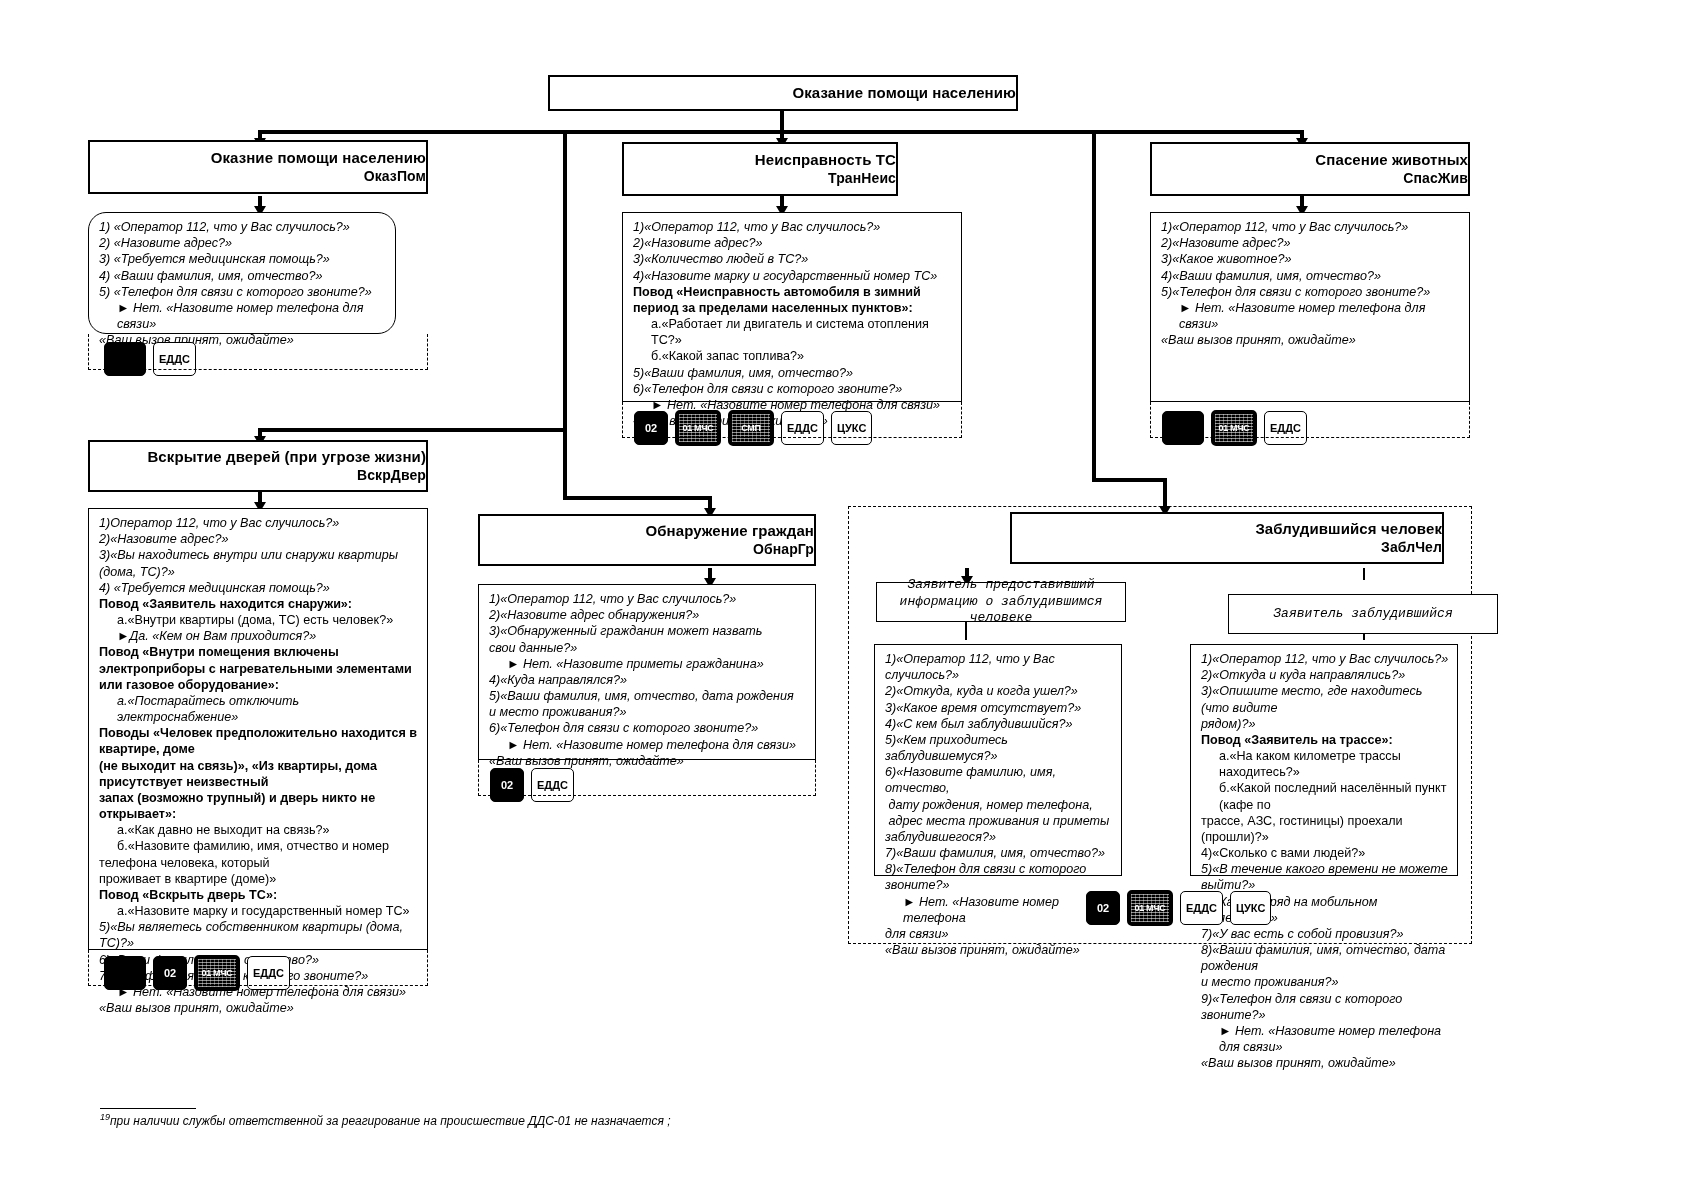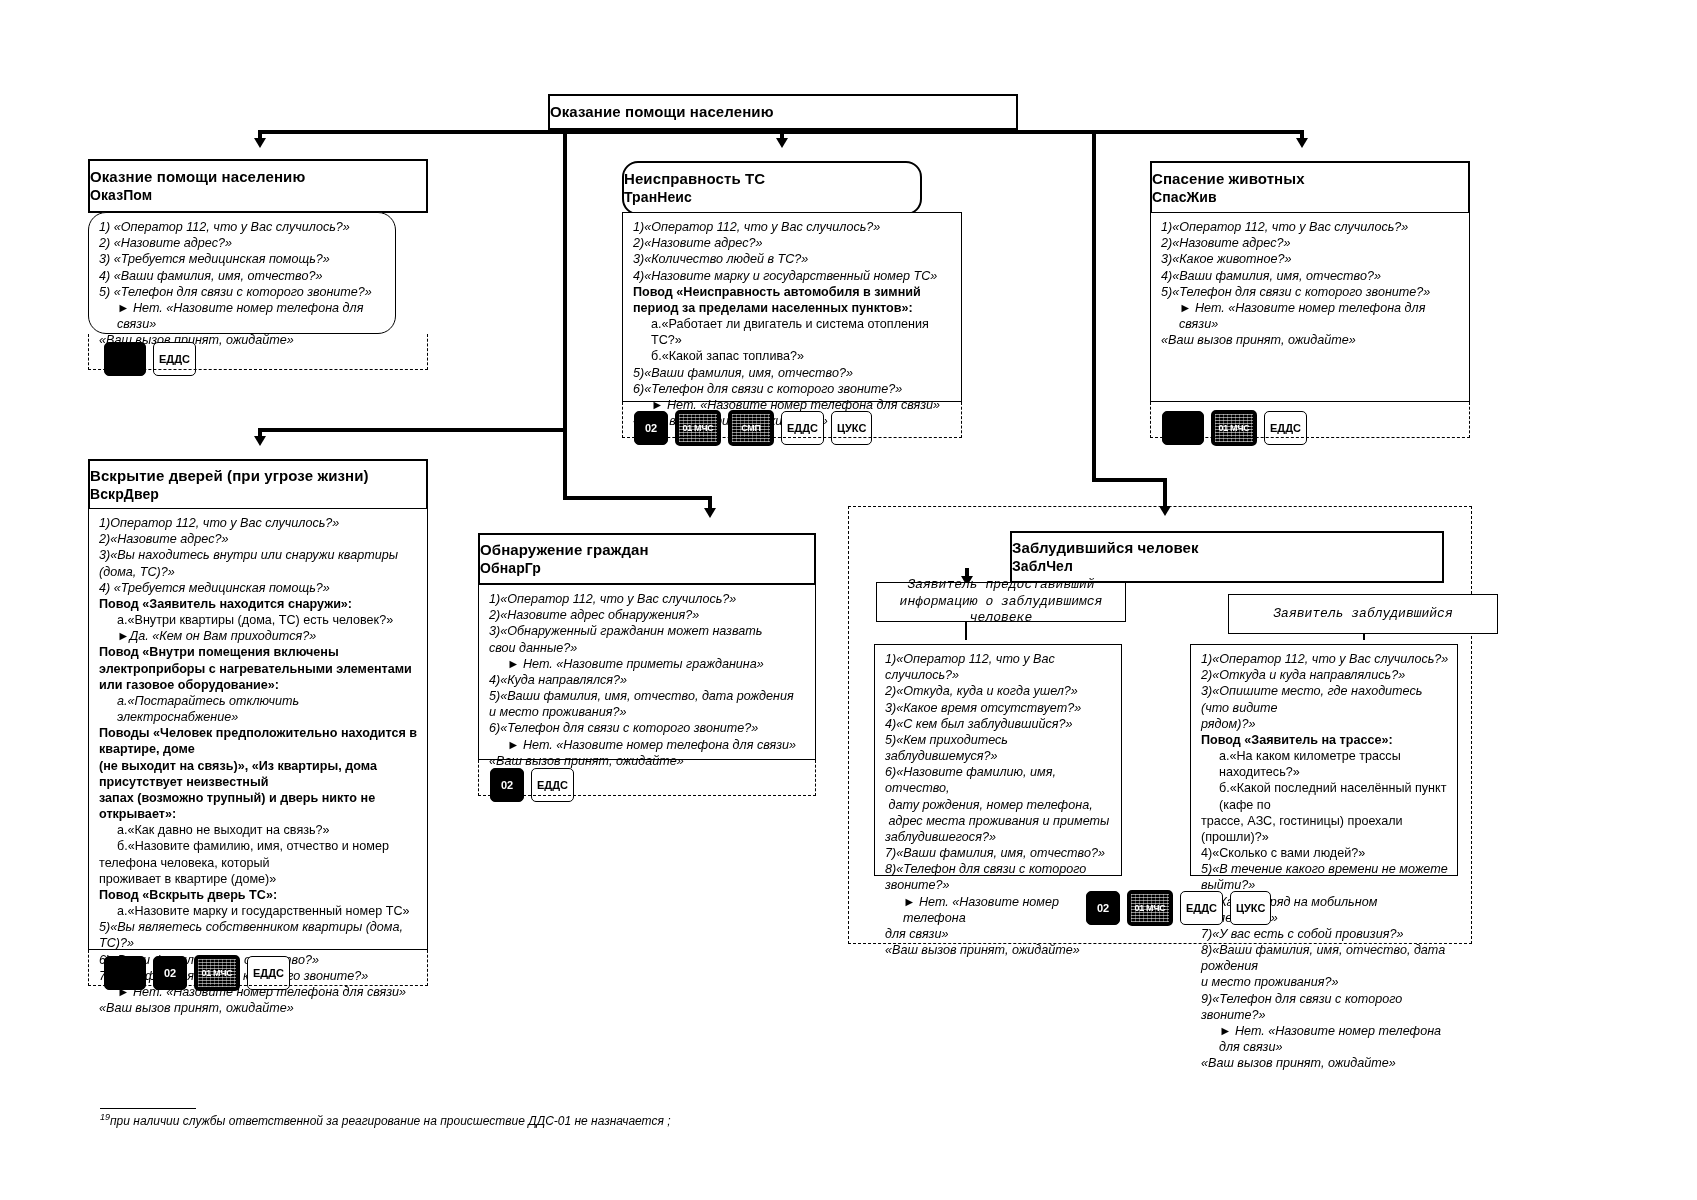--- a/index.html
+++ b/index.html
@@ -21,24 +21,23 @@
     position:absolute;
     box-sizing:border-box;
     border:2.5px solid #000;
     background:#fff;
     text-align:center;
     font-weight:bold;
     font-size:15px;
     line-height:1.25;
     display:flex;
     flex-direction:column;
-    align-items:flex-start;
+    align-items:flex-end;
     justify-content:center;
     letter-spacing:0.1px;
-    margin-top:19px;
   }
   .node .sub{ font-size:14px; }
 
   .qbox{
     position:absolute;
     box-sizing:border-box;
     border:1.6px solid #000;
     background:#fff;
     padding:6px 8px 6px 10px;
     font-size:12.6px;
@@ -213,21 +212,21 @@
 
   <div class="node" style="left:548px;top:75px;width:470px;height:36px;">
     <span>Оказание помощи населению</span>
   </div>
 
   <div class="node" style="left:88px;top:140px;width:340px;height:54px;">
     <span>Оказние помощи населению</span>
     <span class="sub">ОказПом</span>
   </div>
 
-  <div class="node" style="left:622px;top:142px;width:300px;height:54px;border-radius:16px;">
+  <div class="node" style="left:622px;top:142px;width:276px;height:54px;">
     <span>Неисправность ТС</span>
     <span class="sub">ТранНеис</span>
   </div>
 
   <div class="node" style="left:1150px;top:142px;width:320px;height:54px;">
     <span>Спасение животных</span>
     <span class="sub">СпасЖив</span>
   </div>
 
   <div class="qbox" id="q-okazpom" style="left:88px;top:212px;width:308px;height:122px;border-radius:18px;">

